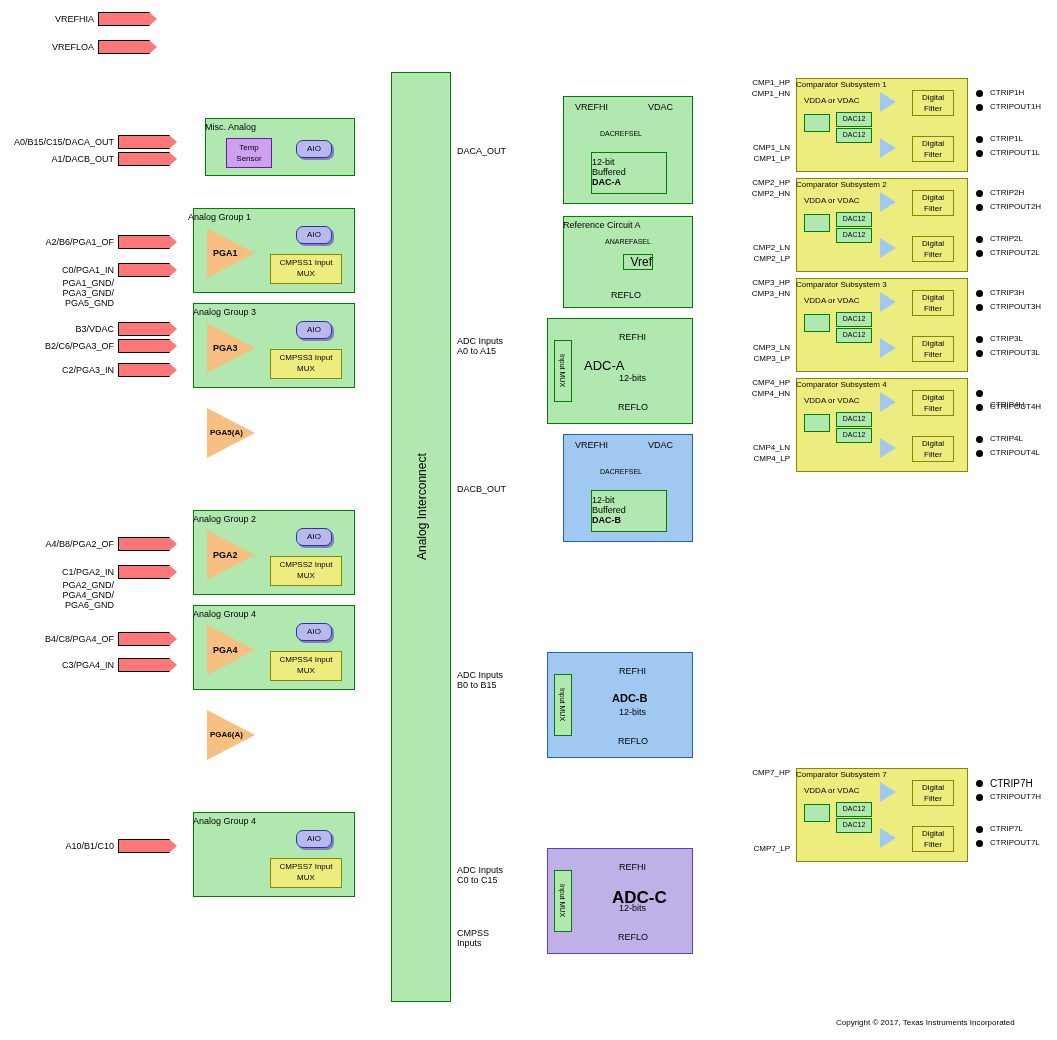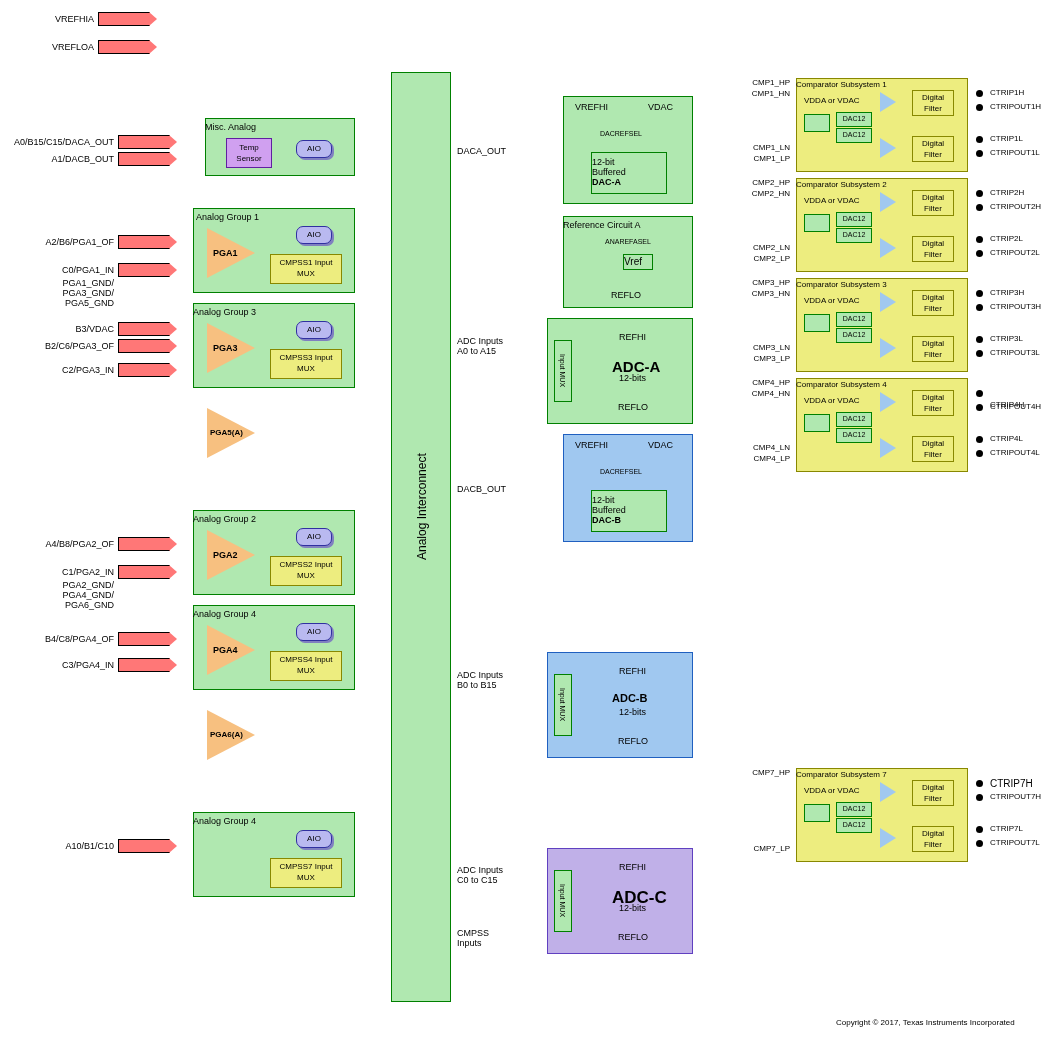--- a/index.html
+++ b/index.html
@@ -48,21 +48,21 @@
 <div class="temp" style="left:226px;top:138px">Temp
 Sensor</div>
 <div class="aio" style="left:296px;top:140px">AIO</div>
 
 <div class="pin" style="left:118px;top:135px"></div>
 <div class="lbl right-align" style="left:2px;top:137px;width:112px">A0/B15/C15/DACA_OUT</div>
 <div class="pin" style="left:118px;top:152px"></div>
 <div class="lbl right-align" style="left:2px;top:154px;width:112px">A1/DACB_OUT</div>
 
 <div class="box grp" style="left:193px;top:208px;width:162px;height:85px"></div>
-<div class="lbl center" style="left:196px;top:212px;width:180px">Analog Group 1</div>
+<div class="lbl center" style="left:188px;top:212px;width:180px">Analog Group 1</div>
 <div class="aio" style="left:296px;top:226px">AIO</div>
 <div class="pga" style="left:207px;top:228px"></div>
 <div class="pga-lbl" style="left:213px;top:248px">PGA1</div>
 <div class="cmpss" style="left:270px;top:254px">CMPSS1
 Input MUX</div>
 
 <div class="pin" style="left:118px;top:235px"></div>
 <div class="lbl right-align" style="left:22px;top:237px;width:92px">A2/B6/PGA1_OF</div>
 <div class="pin" style="left:118px;top:263px"></div>
 <div class="lbl right-align" style="left:22px;top:265px;width:92px">C0/PGA1_IN</div>
@@ -145,28 +145,28 @@
 <div class="lbl" style="left:600px;top:130px;font-size:7px">DACREFSEL</div>
 <div class="box" style="left:591px;top:152px;width:76px;height:42px;background:#b0e8b0;border:1px solid #008000;text-align:center">
   <div class="lbl center" style="top:4px;white-space:pre;position:relative">12-bit
 Buffered</div>
   <div class="lbl center" style="top:4px;font-weight:bold;position:relative">DAC-A</div>
 </div>
 
 <div class="box dacbox" style="left:563px;top:216px;width:130px;height:92px"></div>
 <div class="lbl center" style="left:563px;top:220px;width:122px">Reference Circuit A</div>
 <div class="lbl" style="left:605px;top:238px;font-size:7px">ANAREFASEL</div>
-<div class="box" style="left:623px;top:254px;width:30px;height:16px;background:#b0e8b0;border:1px solid #008000;text-align:left;font-size:10px;line-height:14px">Vref</div>
+<div class="box" style="left:623px;top:254px;width:30px;height:16px;background:#b0e8b0;border:1px solid #008000;text-align:right;font-size:12px;line-height:14px">Vref</div>
 <div class="lbl" style="left:611px;top:290px">REFLO</div>
 
 <div class="box adc" style="left:547px;top:318px;width:146px;height:106px"></div>
 <div class="mux" style="left:554px;top:340px">Input
 MUX</div>
 <div class="lbl" style="left:619px;top:332px">REFHI</div>
-<div class="lbl" style="left:612px;top:358px;font-weight:bold;font-size:15px">ADC-A</div>
+<div class="lbl" style="left:584px;top:358px;font-weight:normal;font-size:13px">ADC-A</div>
 <div class="lbl" style="left:619px;top:373px">12-bits</div>
 <div class="lbl" style="left:618px;top:402px">REFLO</div>
 
 <div class="box dacbox2" style="left:563px;top:434px;width:130px;height:108px"></div>
 <div class="lbl" style="left:575px;top:440px">VREFHI</div>
 <div class="lbl" style="left:648px;top:440px">VDAC</div>
 <div class="lbl" style="left:600px;top:468px;font-size:7px">DACREFSEL</div>
 <div class="box" style="left:591px;top:490px;width:76px;height:42px;background:#b0e8b0;border:1px solid #008000;text-align:center">
   <div class="lbl center" style="top:4px;white-space:pre;position:relative">12-bit
 Buffered</div>

